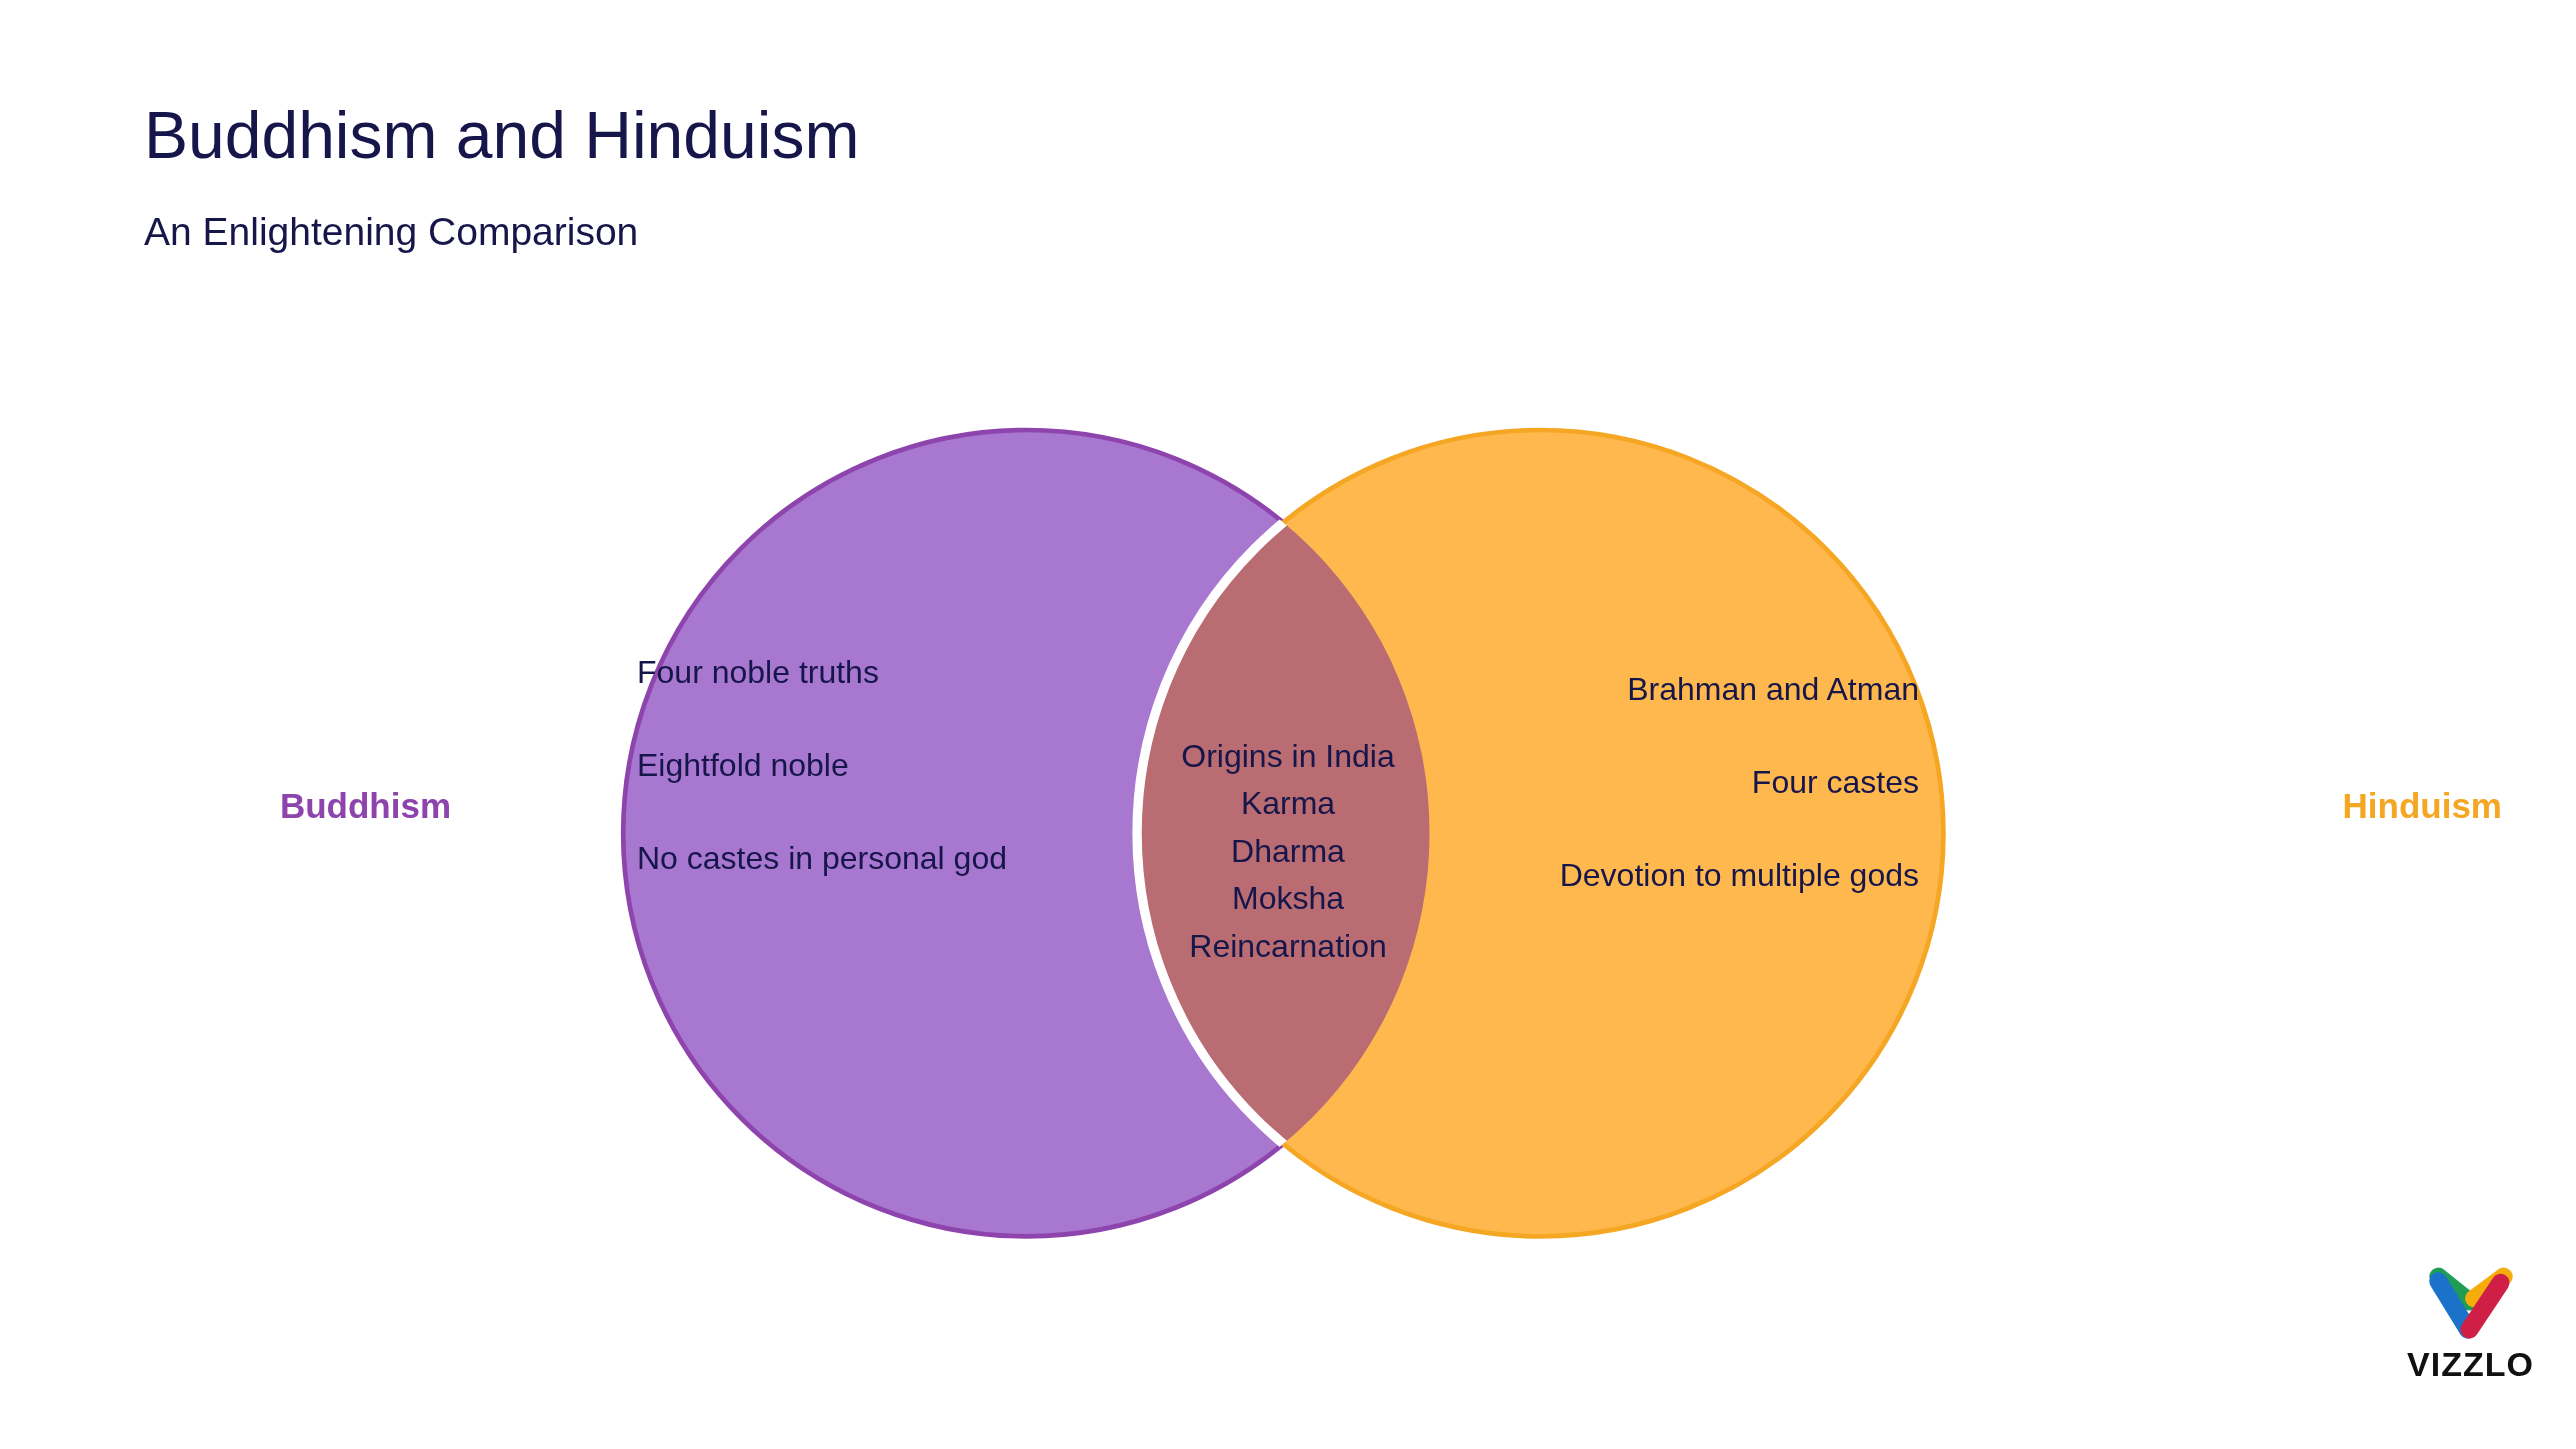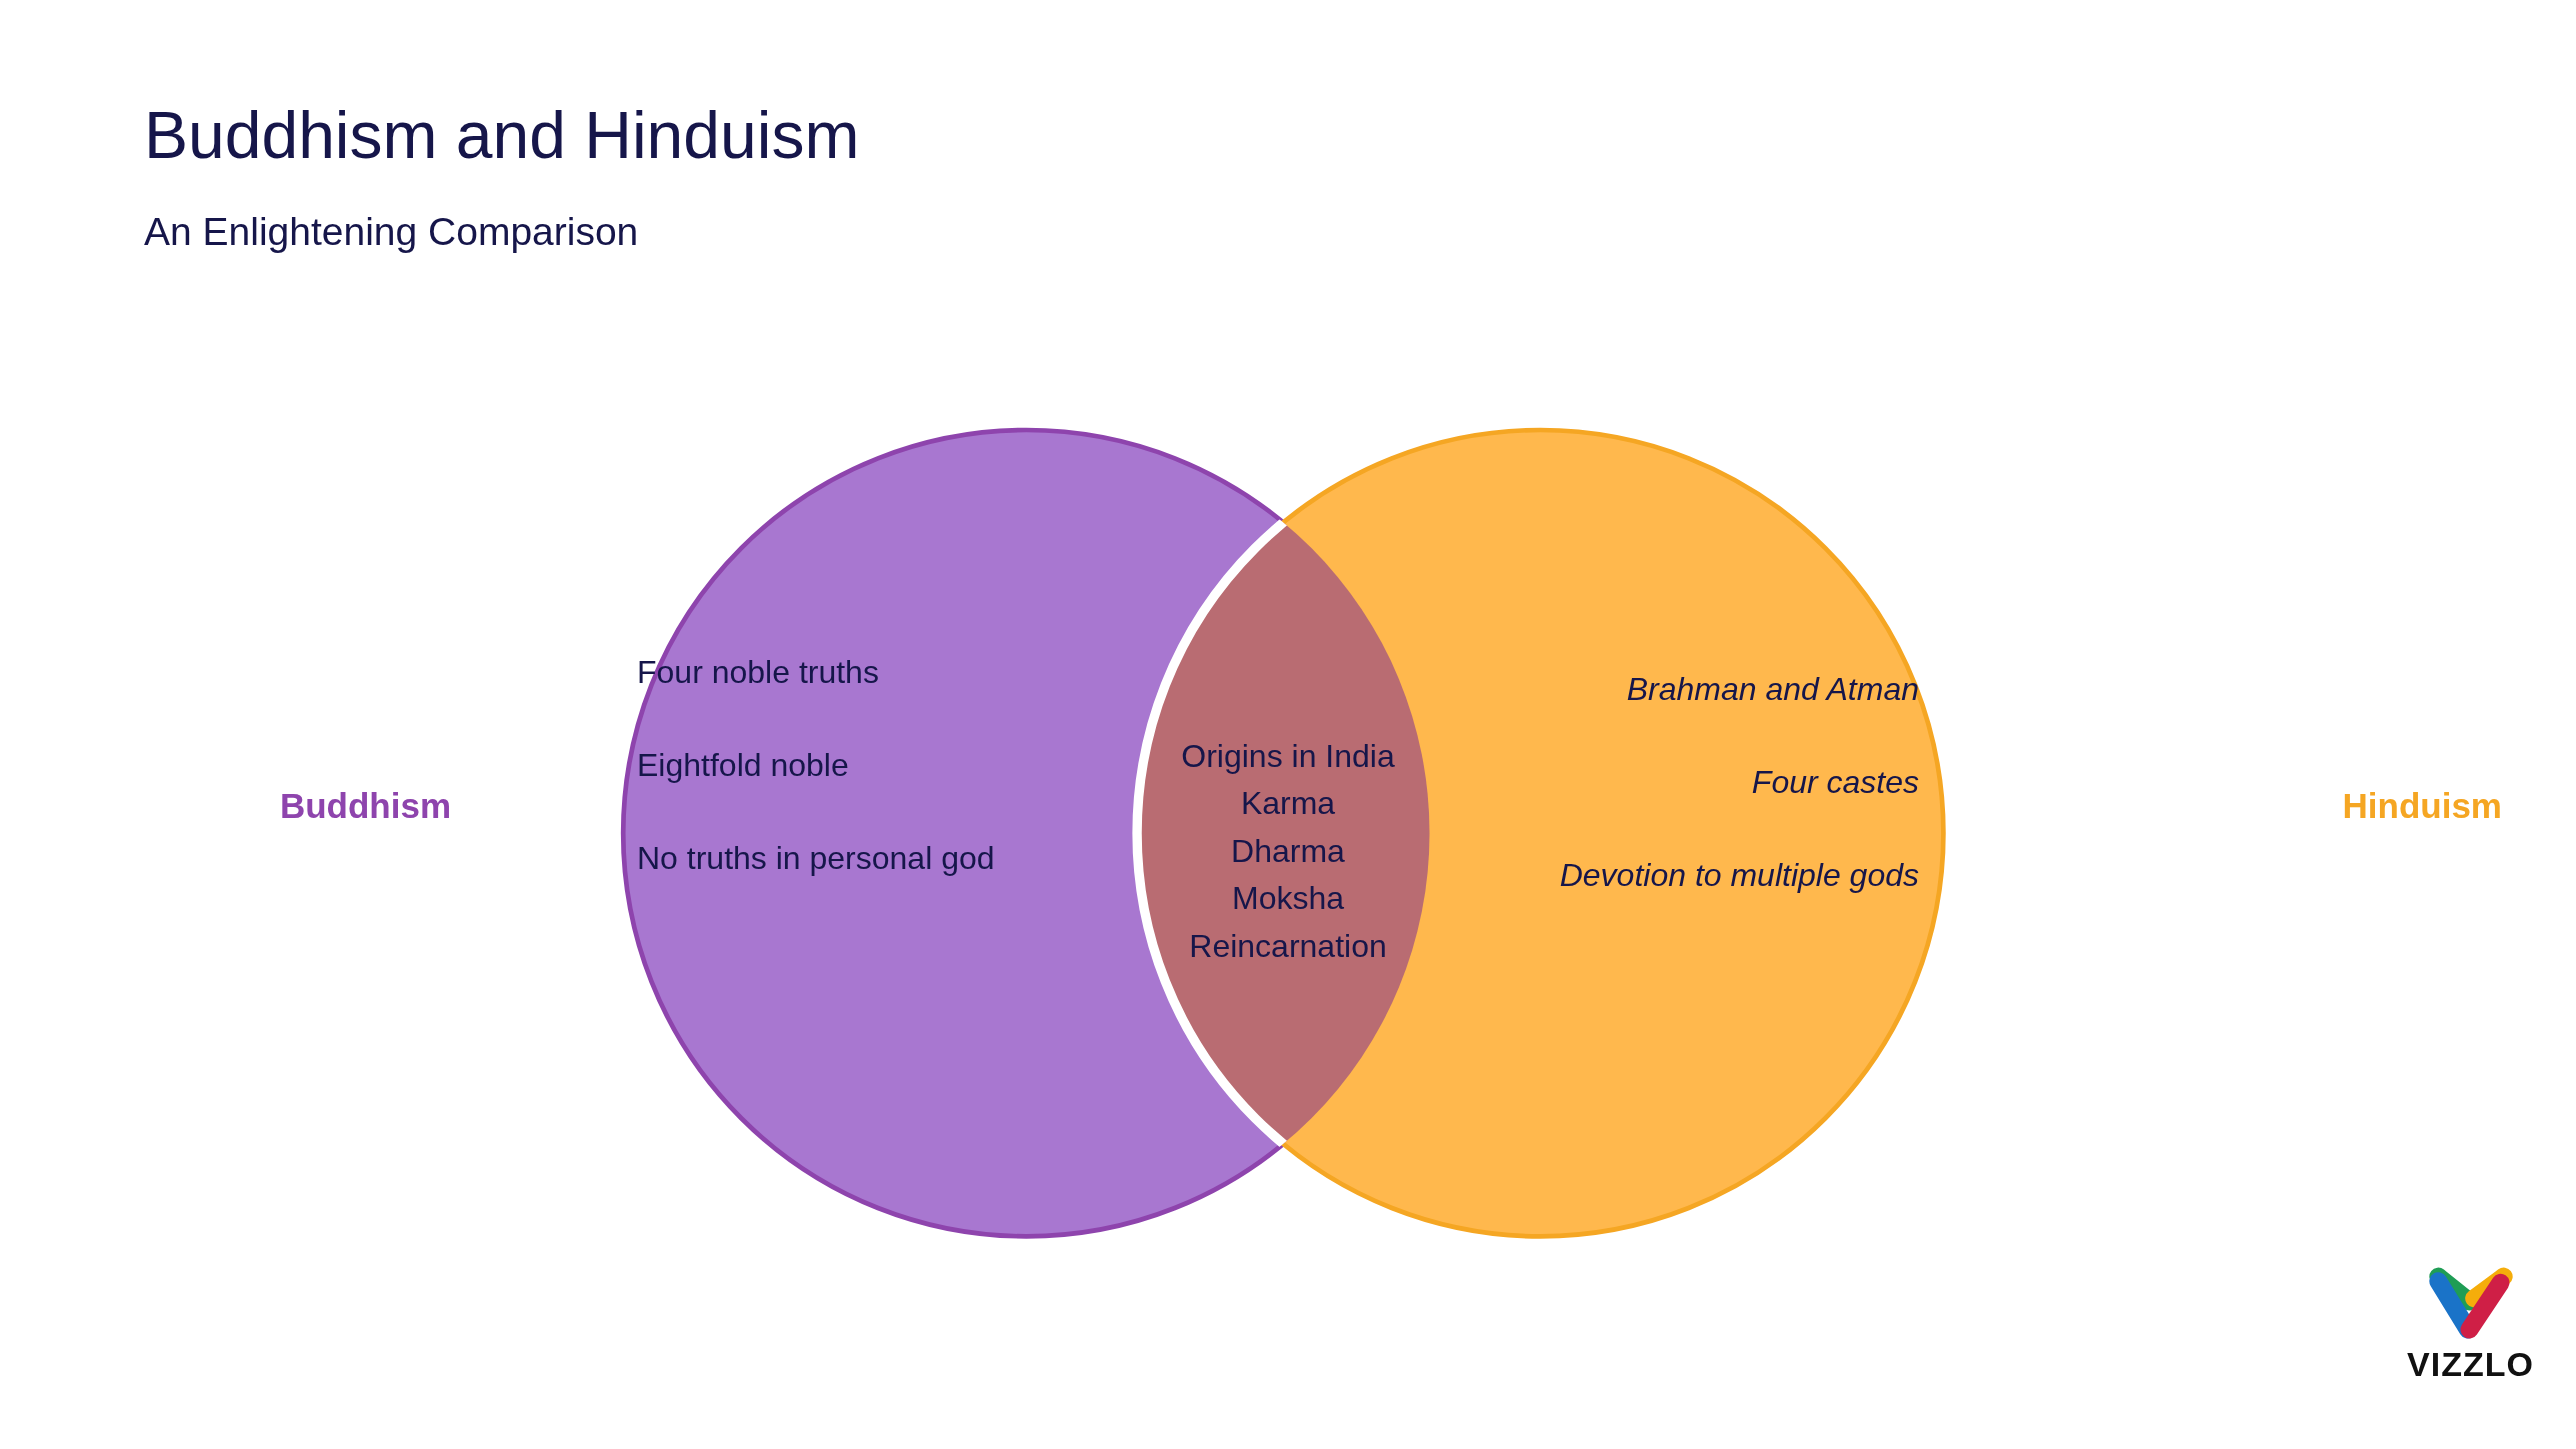--- a/index.html
+++ b/index.html
@@ -96,21 +96,21 @@
   }
   #items-left .venn-item { margin-bottom: 56px; white-space: nowrap; }
   #items-left .venn-item:last-child { margin-bottom: 0; }
 
   #items-right {
     left: 1449px;
     top: 671px;
     width: 470px;
     text-align: right;
   }
-  #items-right .venn-item { margin-bottom: 56px; white-space: nowrap; font-style: italic; }
+  #items-right .venn-item { margin-bottom: 56px; white-space: nowrap; }
   #items-right .venn-item:last-child { margin-bottom: 0; }
 
   #items-center {
     left: 1100px;
     top: 738px;
     width: 376px;
     text-align: center;
   }
   #items-center .venn-item { margin-bottom: 10.7px; white-space: nowrap; }
   #items-center .venn-item:last-child { margin-bottom: 0; }
@@ -164,21 +164,21 @@
   </svg>
 </div>
 
 <div class="set-label" id="label-left">Buddhism</div>
 
 <div class="set-label" id="label-right">Hinduism</div>
 
 <div class="venn-items" id="items-left">
   <div class="venn-item">Four noble truths</div>
   <div class="venn-item">Eightfold noble</div>
-  <div class="venn-item">No truths in personal god</div>
+  <div class="venn-item">No castes in personal god</div>
 </div>
 
 <div class="venn-items" id="items-center">
   <div class="venn-item">Origins in India</div>
   <div class="venn-item">Karma</div>
   <div class="venn-item">Dharma</div>
   <div class="venn-item">Moksha</div>
   <div class="venn-item">Reincarnation</div>
 </div>
 

